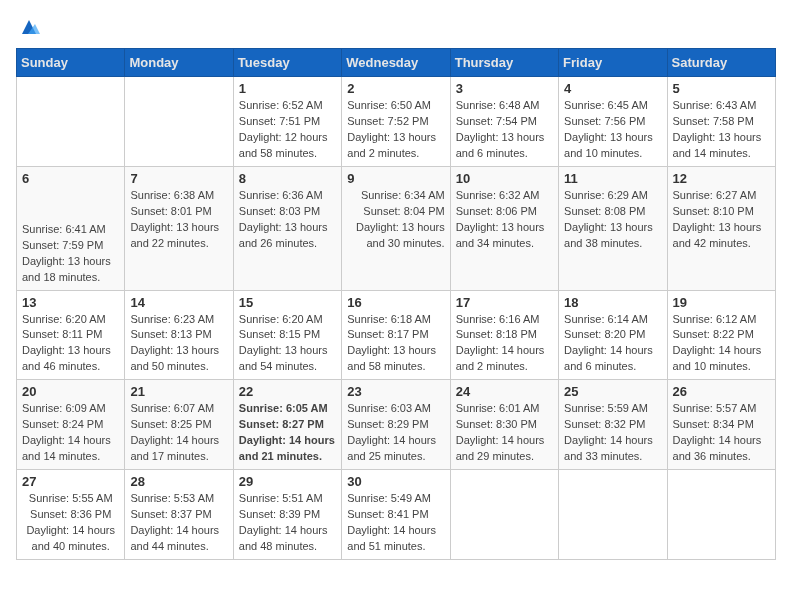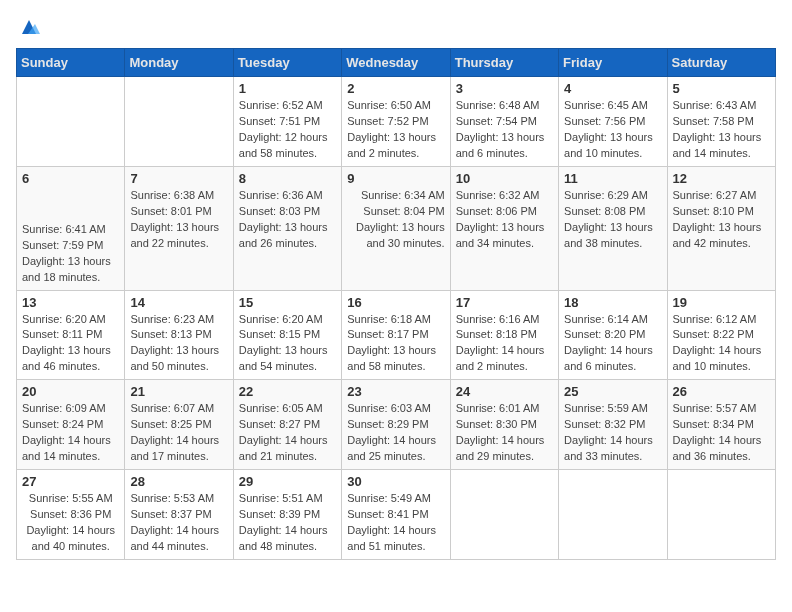--- a/index.html
+++ b/index.html
@@ -288,21 +288,21 @@
           </td>
           <td>
             <span class="day-num">21</span>
             <div class="day-info" style="white-space: pre-line;">Sunrise: 6:07 AM
 Sunset: 8:25 PM
 Daylight: 14 hours
 and 17 minutes.</div>
           </td>
           <td>
             <span class="day-num">22</span>
-            <div class="day-info" style="white-space: pre-line;">Sunrise: 6:05 AM
+            <div class="day-info" style="white-space: pre-line; font-weight: bold;">Sunrise: 6:05 AM
 Sunset: 8:27 PM
 Daylight: 14 hours
 and 21 minutes.</div>
           </td>
           <td>
             <span class="day-num">23</span>
             <div class="day-info" style="white-space: pre-line;">Sunrise: 6:03 AM
 Sunset: 8:29 PM
 Daylight: 14 hours
 and 25 minutes.</div>

